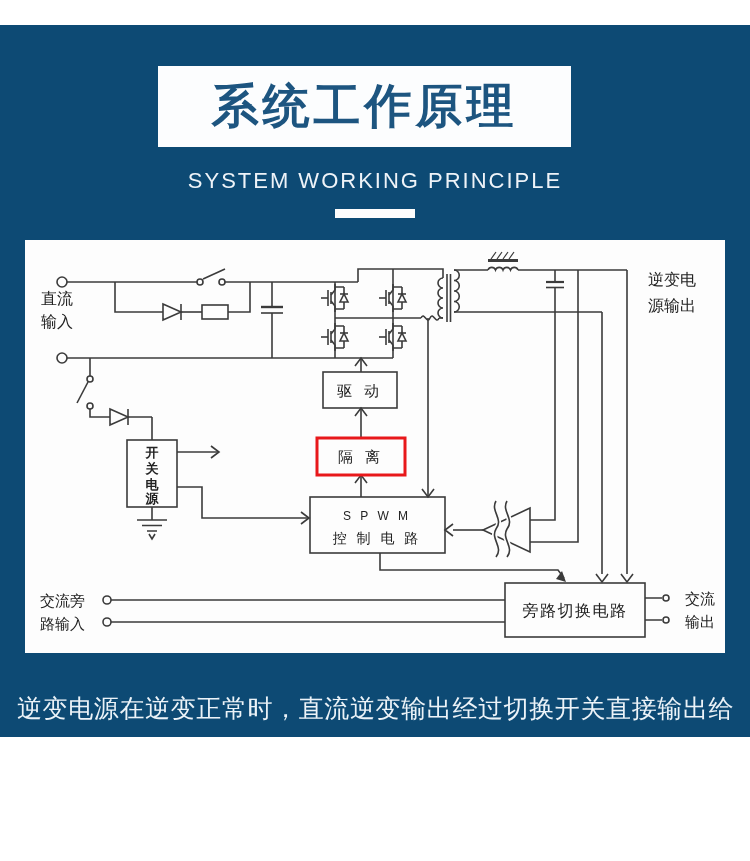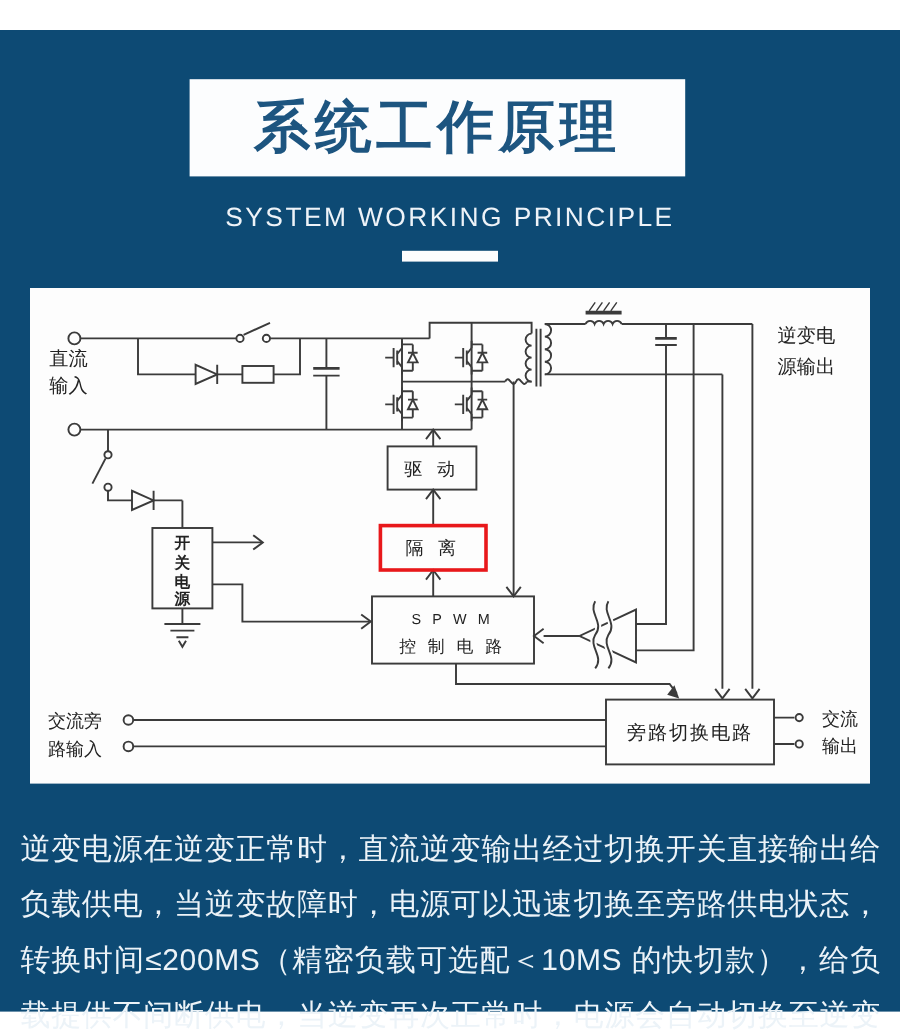--- a/index.html
+++ b/index.html
@@ -1,16 +1,16 @@
 <!DOCTYPE html>
 <html><head>
 <meta charset="utf-8">
 <style>
   html,body{margin:0;padding:0;background:#ffffff;}
-  .page{position:relative;width:750px;height:861px;background:#ffffff;overflow:hidden;
+  .page{position:relative;width:750px;height:737px;background:#ffffff;overflow:hidden;
         font-family:"Liberation Sans","DejaVu Sans",sans-serif;}
   .band{position:absolute;left:0;top:25px;width:750px;height:818px;background:#0d4a74;}
   .title-box{position:absolute;left:158px;top:66px;width:413px;height:81px;background:#fcfdfe;
              display:flex;align-items:center;justify-content:center;}
   .title-box h1{margin:0;font-size:47px;font-weight:700;color:#1d5580;letter-spacing:4px;}
   .subtitle{position:absolute;left:0;top:168px;width:750px;text-align:center;color:#eef3f8;
             font-size:22px;letter-spacing:2px;font-weight:500;}
   .divider-bar{position:absolute;left:335px;top:209px;width:80px;height:9px;background:#fdfdfd;}
   .panel{position:absolute;left:25px;top:240px;width:700px;height:413px;background:#fdfdfd;}
   .desc{position:absolute;left:17px;top:660px;width:717px;color:#ecf3f8;font-size:25px;

